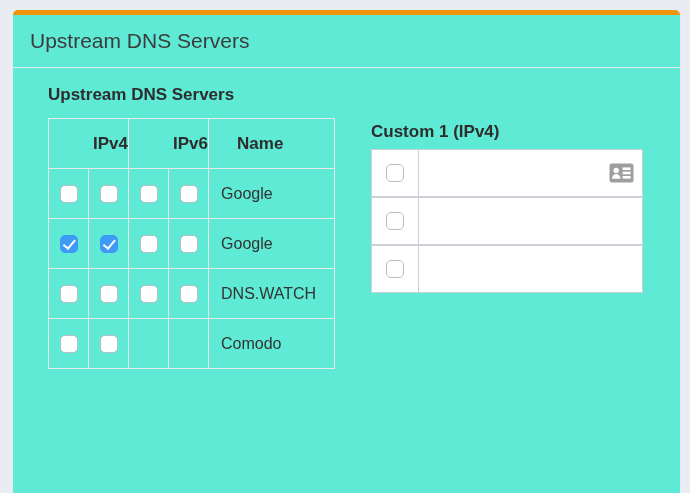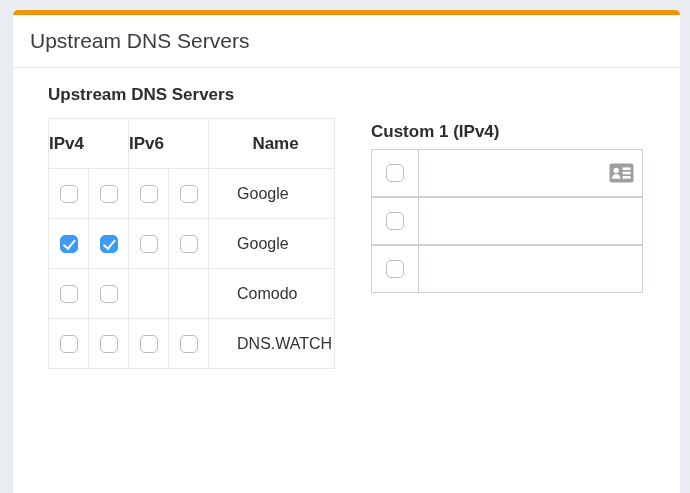--- a/index.html
+++ b/index.html
@@ -6,41 +6,41 @@
   html,body { width:690px; height:493px; }
   body {
     background: var(--page-bg, #e9edf2);
     font-family: "Liberation Sans", "DejaVu Sans", sans-serif;
     position: relative;
     overflow: hidden;
   }
 
   .card {
     position:absolute; left:13px; top:10px; width:667px; height:483px;
-    background:#ffffff; border-radius:6px 6px 0 0;
+    background:#5eead4; border-radius:6px 6px 0 0;
     box-shadow:0 1px 2px rgba(0,0,0,.06);
   }
   .accent-bar { height:5px; background:var(--accent,#f0940c); border-radius:6px 6px 0 0; }
   .card-header {
     height:53px; display:flex; align-items:center;
     padding:0 17px; border-bottom:1px solid #e8e8e8;
   }
   .card-title { font-size:21px; font-weight:400; color:#3c3c3c; }
   .card-body { position:relative; height:424px; }
 
   .left-col { position:absolute; left:35px; top:17px; width:287px; }
   .section-heading { font-size:17px; font-weight:700; color:#2d2d2d; line-height:19px; margin-bottom:14px; }
 
   .dns-table { border-collapse:collapse; table-layout:fixed; width:286px; }
   .dns-table th, .dns-table td { border:1px solid #e9e9e9; height:50px; }
   .dns-table th { font-size:17px; color:#2d2d2d; font-weight:700; }
-  th.group-head { text-align:left; }
-  th.name-head { text-align:center; padding-left:8px; }
+  th.group-head { text-align:right; }
+  th.name-head { text-align:left; padding-left:28px; }
   td.cb-cell { text-align:center; vertical-align:middle; }
-  td.name-cell { font-size:16px; color:#333; padding-left:28px; }
+  td.name-cell { font-size:16px; color:#333; padding-left:12px; }
 
   .cb {
     display:inline-block; width:18px; height:18px;
     border:1.5px solid #b6bcc3; border-radius:5px; background:#fff;
     position:relative; vertical-align:middle; cursor:pointer;
   }
   .cb.checked { background:var(--checkbox-checked,#3d9af5); border-color:var(--checkbox-checked,#3d9af5); }
   .cb.checked::after {
     content:""; position:absolute; left:5px; top:1.5px;
     width:4.5px; height:9.5px;
@@ -113,30 +113,30 @@
           <tr>
             <td class="cb-cell"><span class="cb checked"></span></td>
             <td class="cb-cell"><span class="cb checked"></span></td>
             <td class="cb-cell"><span class="cb"></span></td>
             <td class="cb-cell"><span class="cb"></span></td>
             <td class="name-cell">Google</td>
           </tr>
           <tr>
             <td class="cb-cell"><span class="cb"></span></td>
             <td class="cb-cell"><span class="cb"></span></td>
-            <td class="cb-cell"></td>
-            <td class="cb-cell"></td>
-            <td class="name-cell">Comodo</td>
+            <td class="cb-cell"><span class="cb"></span></td>
+            <td class="cb-cell"><span class="cb"></span></td>
+            <td class="name-cell">DNS.WATCH</td>
           </tr>
           <tr>
             <td class="cb-cell"><span class="cb"></span></td>
             <td class="cb-cell"><span class="cb"></span></td>
-            <td class="cb-cell"><span class="cb"></span></td>
-            <td class="cb-cell"><span class="cb"></span></td>
-            <td class="name-cell">DNS.WATCH</td>
+            <td class="cb-cell"></td>
+            <td class="cb-cell"></td>
+            <td class="name-cell">Comodo</td>
           </tr>
         </tbody>
       </table>
     </div>
 
     <div class="right-col">
 
       <div class="custom-field">
         <span class="custom-label">Custom 1 (IPv4)</span>
         <div class="input-group">

